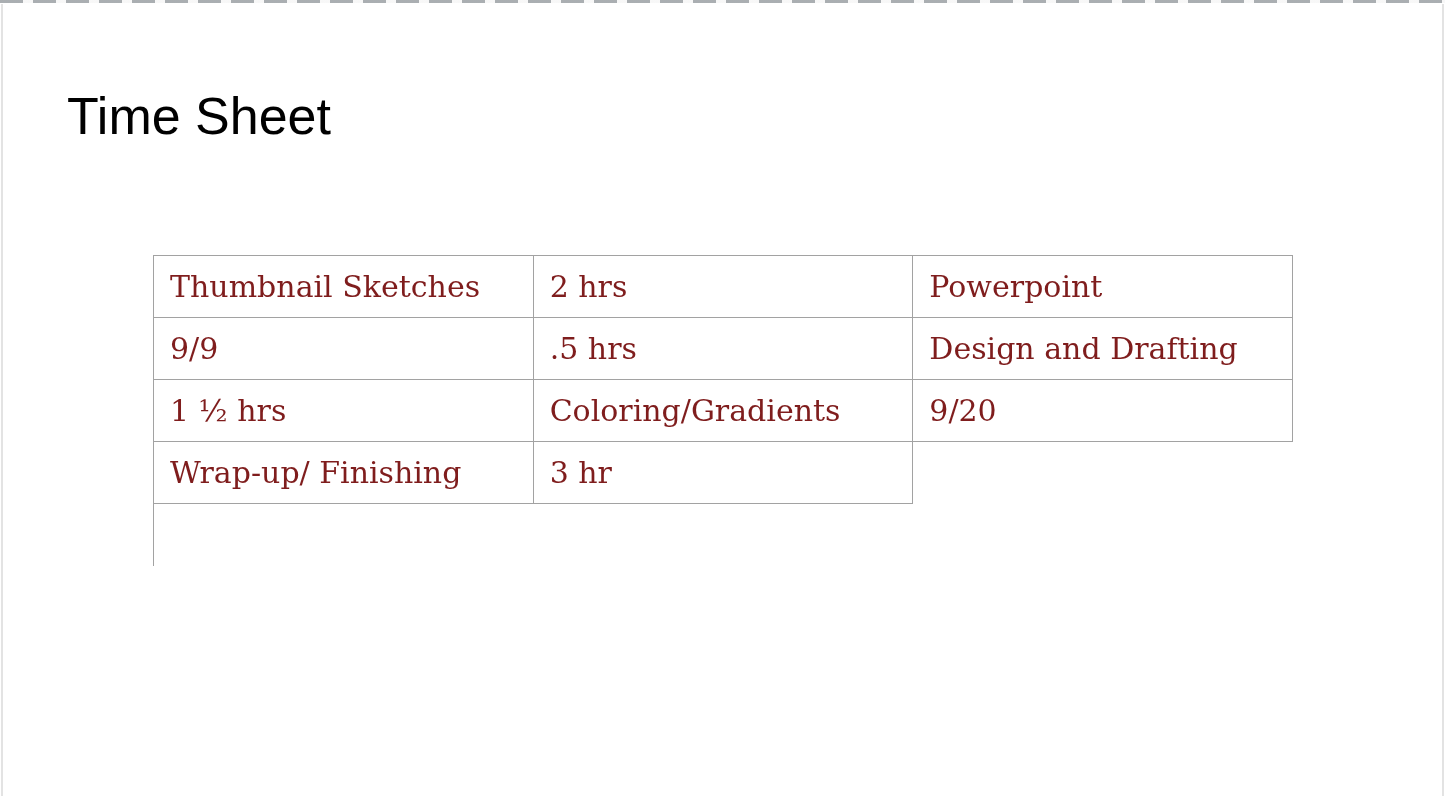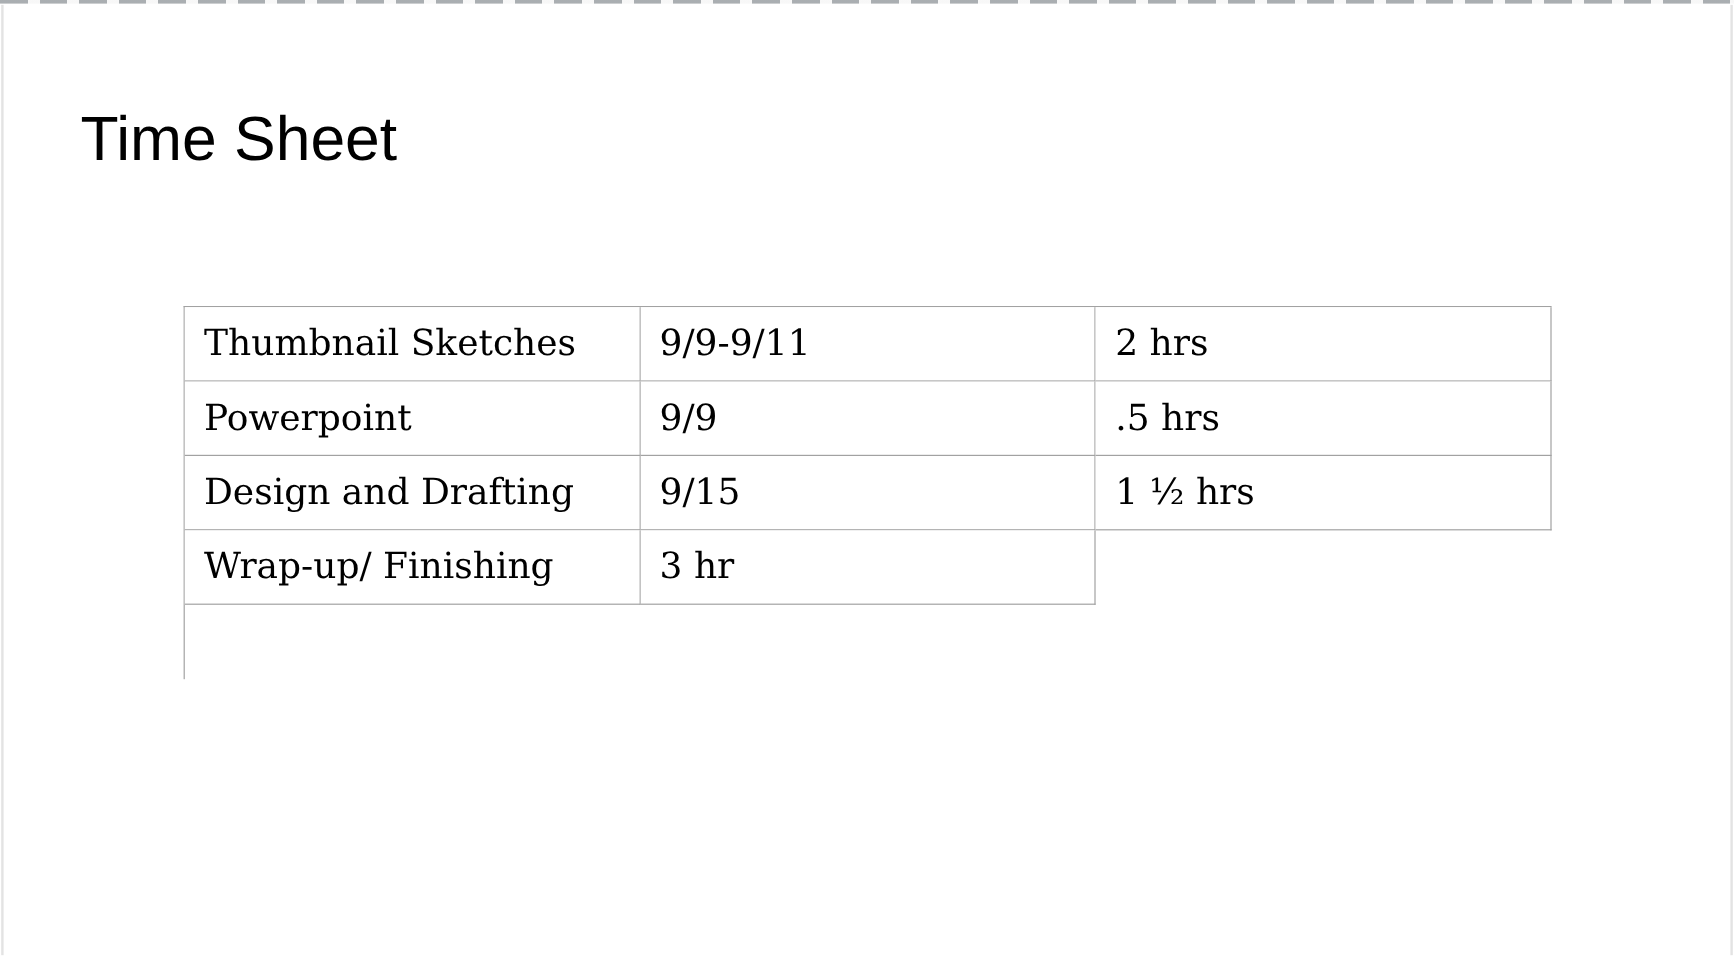--- a/index.html
+++ b/index.html
@@ -78,49 +78,49 @@
   }
   .cell {
     border-right: 1px solid #a2a2a2;
     border-bottom: 1px solid #a2a2a2;
     box-sizing: border-box;
     display: flex;
     align-items: center;
     padding-left: 16px;
     font-family: "DejaVu Serif", "Liberation Serif", serif;
     font-size: 30px;
-    color: #000000;
+    color: #7f1d1d;
     white-space: nowrap;
     overflow: hidden;
     background: #ffffff;
   }
 </style>
 </head>
 <body>
 
 <div class="slide-canvas">
 
   <div class="top-boundary"></div>
   <div class="edge-left"></div>
   <div class="edge-right"></div>
 
   <div class="slide-title">Time Sheet</div>
 
   <div class="timesheet-table">
 
     <div class="cell">Thumbnail Sketches</div>
-    <div class="cell">9/9-9/11</div>
     <div class="cell">2 hrs</div>
 
     <div class="cell">Powerpoint</div>
     <div class="cell">9/9</div>
     <div class="cell">.5 hrs</div>
 
     <div class="cell">Design and Drafting</div>
-    <div class="cell">9/15</div>
     <div class="cell">1 ½ hrs</div>
 
+    <div class="cell">Coloring/Gradients</div>
+    <div class="cell">9/20</div>
 
     <div class="cell">Wrap-up/ Finishing</div>
     <div class="cell">3 hr</div>
 
   </div>
 </div>
 
 </body></html>

